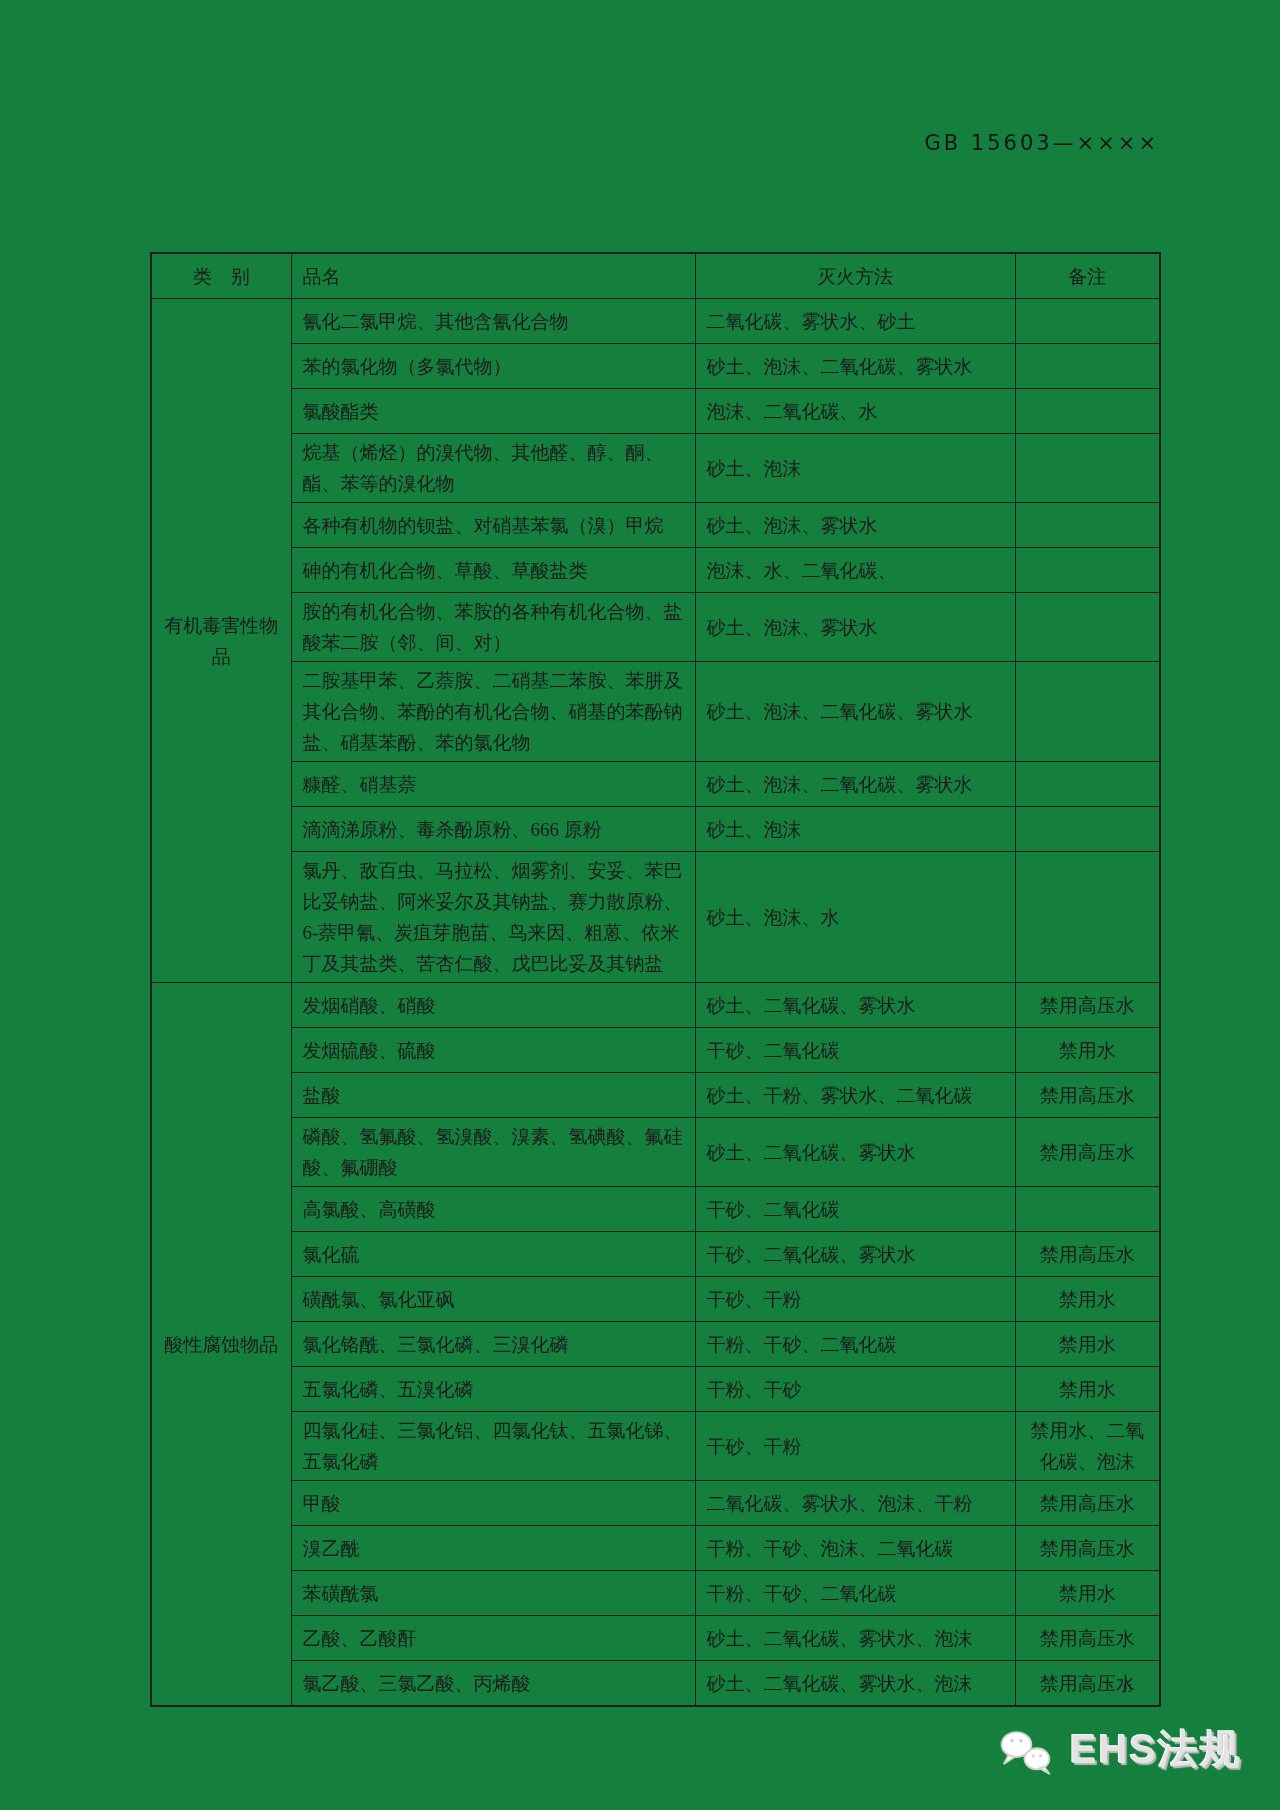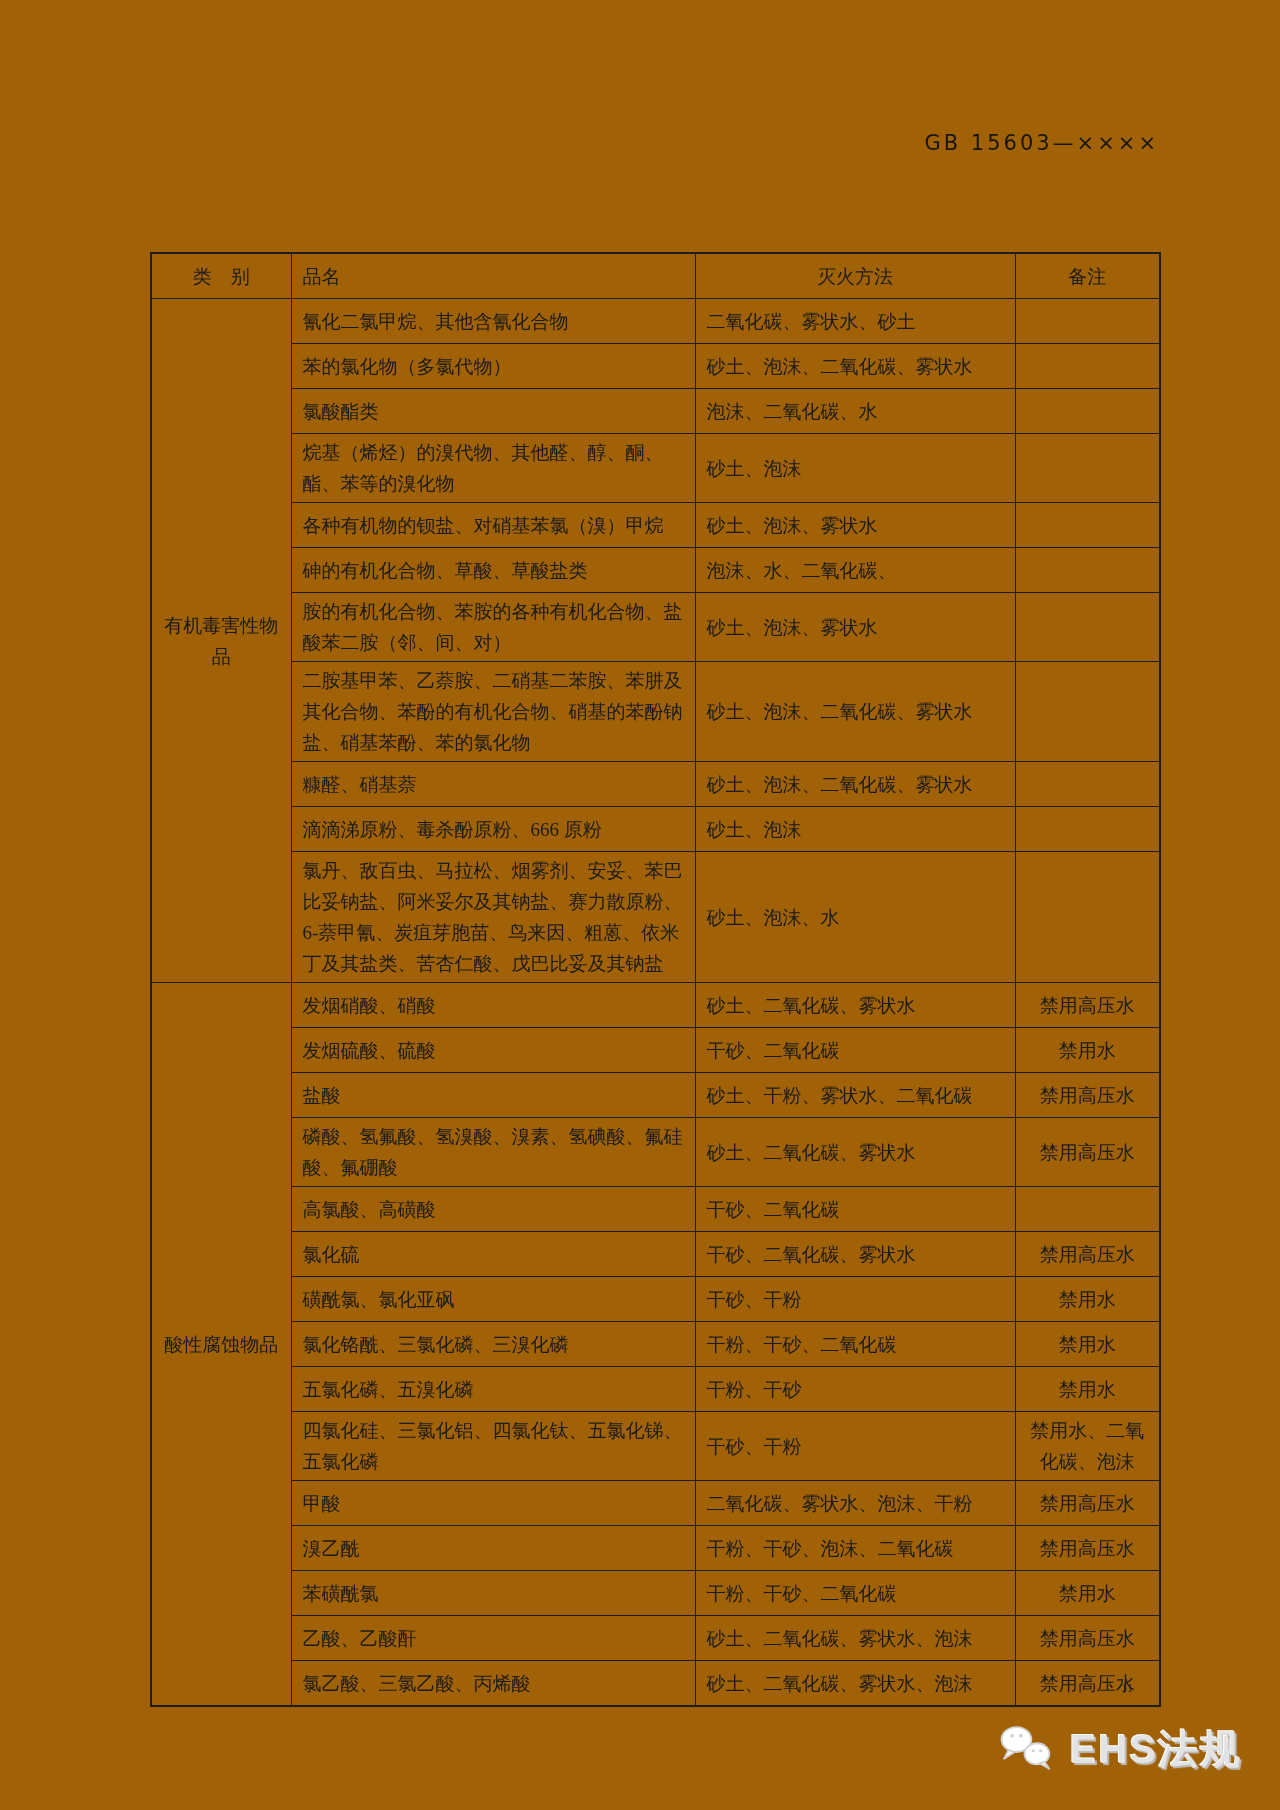--- a/index.html
+++ b/index.html
@@ -1,20 +1,20 @@
 <!DOCTYPE html>
 <html><head>
 <meta charset="utf-8">
 <style>
   html, body { margin: 0; padding: 0; background: #ffffff; }
   .page {
     position: relative;
     width: 1280px;
     height: 1810px;
-    background: #a16207;
+    background: #15803d;
     color: #1b1b1b;
     font-family: "Liberation Serif", serif;
     overflow: hidden;
   }
   .doc-code {
     position: absolute;
     top: 131px;
     right: 121px;
     font-size: 21px;
     letter-spacing: 3px;
@@ -66,21 +66,21 @@
     right: 147px;
     font-size: 12px;
     font-family: Liberation Serif, serif;
     color: #222222;
   }
   .watermark {
     position: absolute;
     top: 1722px;
     right: 38px;
     display: flex;
-    align-items: flex-start;
+    align-items: flex-end;
     gap: 12px;
   }
   .watermark-text {
     font-family: "Liberation Sans", sans-serif;
     font-weight: bold;
     font-size: 40px;
     letter-spacing: 2px;
     color: #e3e3e3;
     text-shadow: -1px -1px 0 #ffffff, 2px 2px 1px #bdbdbd;
   }

